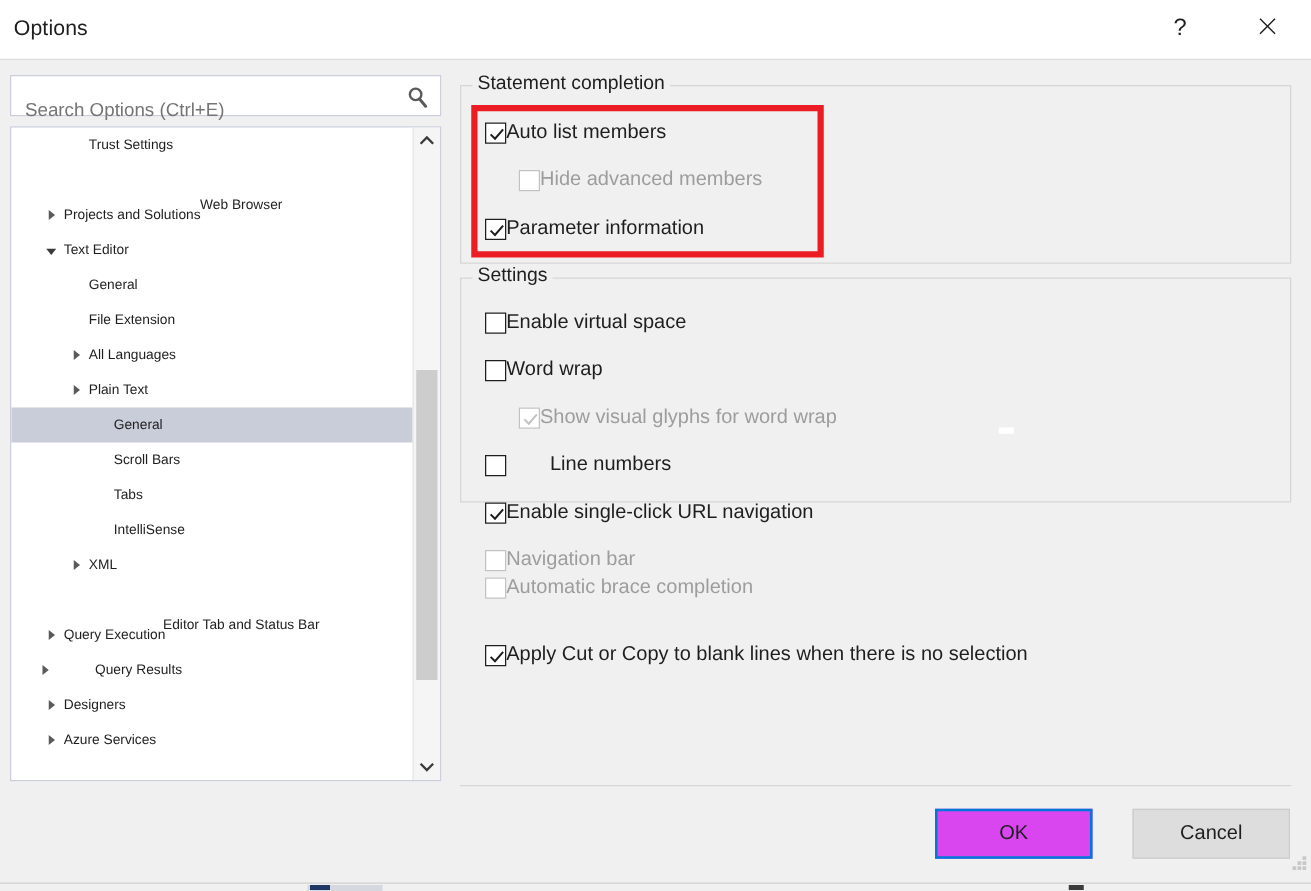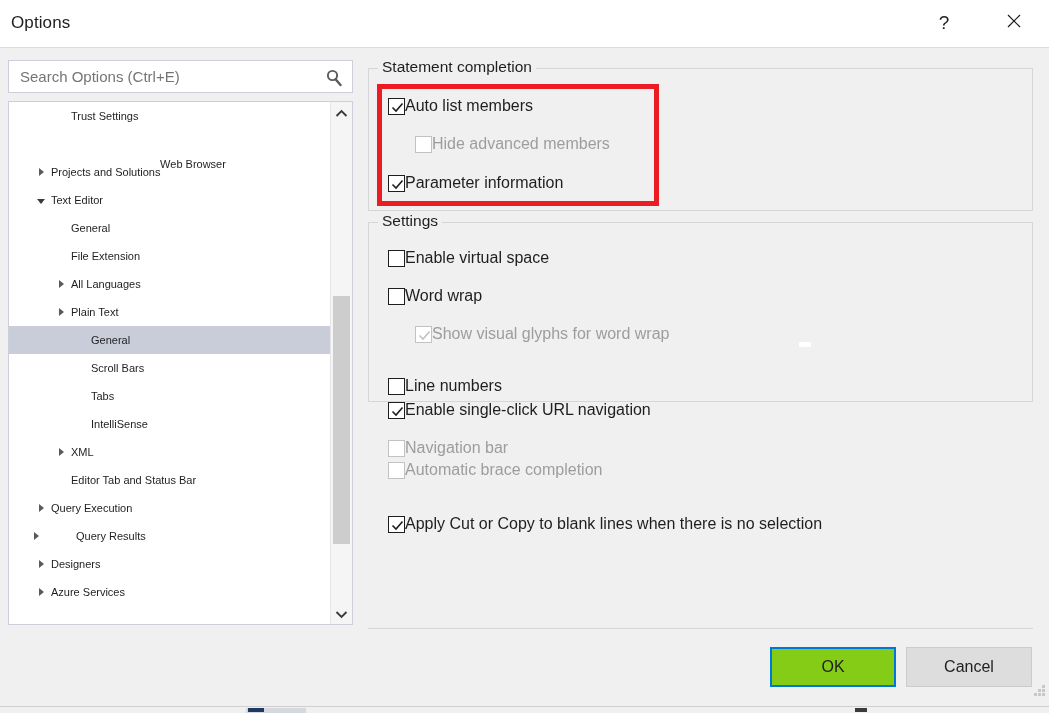--- a/index.html
+++ b/index.html
@@ -39,21 +39,21 @@
 
   
   .searchbox {
     position: absolute; left: 8px; top: 60px;
     width: 345px; height: 33px;
     background: #ffffff;
     border: 1px solid #cccedb;
     box-sizing: border-box;
   }
   .search-input {
-    position: absolute; left: 9px; top: 4px;
+    position: absolute; left: 9px; top: 16px;
     width: 290px; height: 21px;
     border: none; outline: none;
     background: transparent;
     font-family: "Liberation Sans", sans-serif;
     font-size: 15px; color: #6d6d6d;
   }
   .search-icon {
     position: absolute; right: 8px; top: 7px;
     width: 20px; height: 20px;
   }
@@ -191,22 +191,22 @@
     height: 40px;
     background: #dddddd;
     border: 1px solid #cccccc;
     box-sizing: border-box;
     display: flex; align-items: center; justify-content: center;
     font-family: "Liberation Sans", sans-serif;
     font-size: 16px; color: #1e1e1e;
     cursor: default;
   }
   #btn-ok {
-    left: 770px; top: 647px; width: 126px;
-    background: #84cc16;
+    left: 748px; top: 647px; width: 126px;
+    background: #d946ef;
     border: 2px solid #0078d7;
   }
   #btn-cancel { left: 906px; top: 647px; width: 126px; }
 
   .grip { position: absolute; right: 3px; bottom: 16px; width: 12px; height: 12px; }
   .grip i {
     position: absolute; width: 3px; height: 3px; background: #c8c8c8;
   }
   .bottom-strip {
     position: absolute; left: 0; bottom: 0; width: 1049px; height: 6px;
@@ -301,21 +301,21 @@
         <div class="tree-row" style="padding-left: 64px;">
           <span class="tw"></span>
           <span class="tree-label">IntelliSense</span>
         </div>
         <div class="tree-row" style="padding-left: 44px;">
           <span class="tw">
             <span class="arrow-right"></span>
           </span>
           <span class="tree-label">XML</span>
         </div>
-        <div class="tree-row" style="padding-left: 44px;">
+        <div class="tree-row" style="padding-left: 44px; flex-direction: column;">
           <span class="tw"></span>
           <span class="tree-label">Editor Tab and Status Bar</span>
         </div>
         <div class="tree-row" style="padding-left: 24px;">
           <span class="tw">
             <span class="arrow-right"></span>
           </span>
           <span class="tree-label">Query Execution</span>
         </div>
         <div class="tree-row" style="padding-left: 19px; gap: 30px;">
@@ -396,21 +396,21 @@
             <span class="cblabel">Word wrap</span>
           </div>
           <div class="cbrow" style="left: 46px; top: 100px;">
             <span class="cbox disabled">
               <svg width="15" height="15" viewBox="0 0 15 15">
                 <polyline points="2.5,7.5 6,11 12.5,3.5" fill="none" stroke="#c2c2c2" stroke-width="1.6"></polyline>
               </svg>
             </span>
             <span class="cblabel disabled">Show visual glyphs for word wrap</span>
           </div>
-          <div class="cbrow" style="left: 19px; top: 152px;">
+          <div class="cbrow" style="left: 19px; top: 138px; gap: 35px;">
             <span class="cbox"></span>
             <span class="cblabel">Line numbers</span>
           </div>
           <div class="cbrow" style="left: 19px; top: 176px;">
             <span class="cbox">
               <svg width="15" height="15" viewBox="0 0 15 15">
                 <polyline points="2.5,7.5 6,11 12.5,3.5" fill="none" stroke="#1e1e1e" stroke-width="1.6"></polyline>
               </svg>
             </span>
             <span class="cblabel">Enable single-click URL navigation</span>

